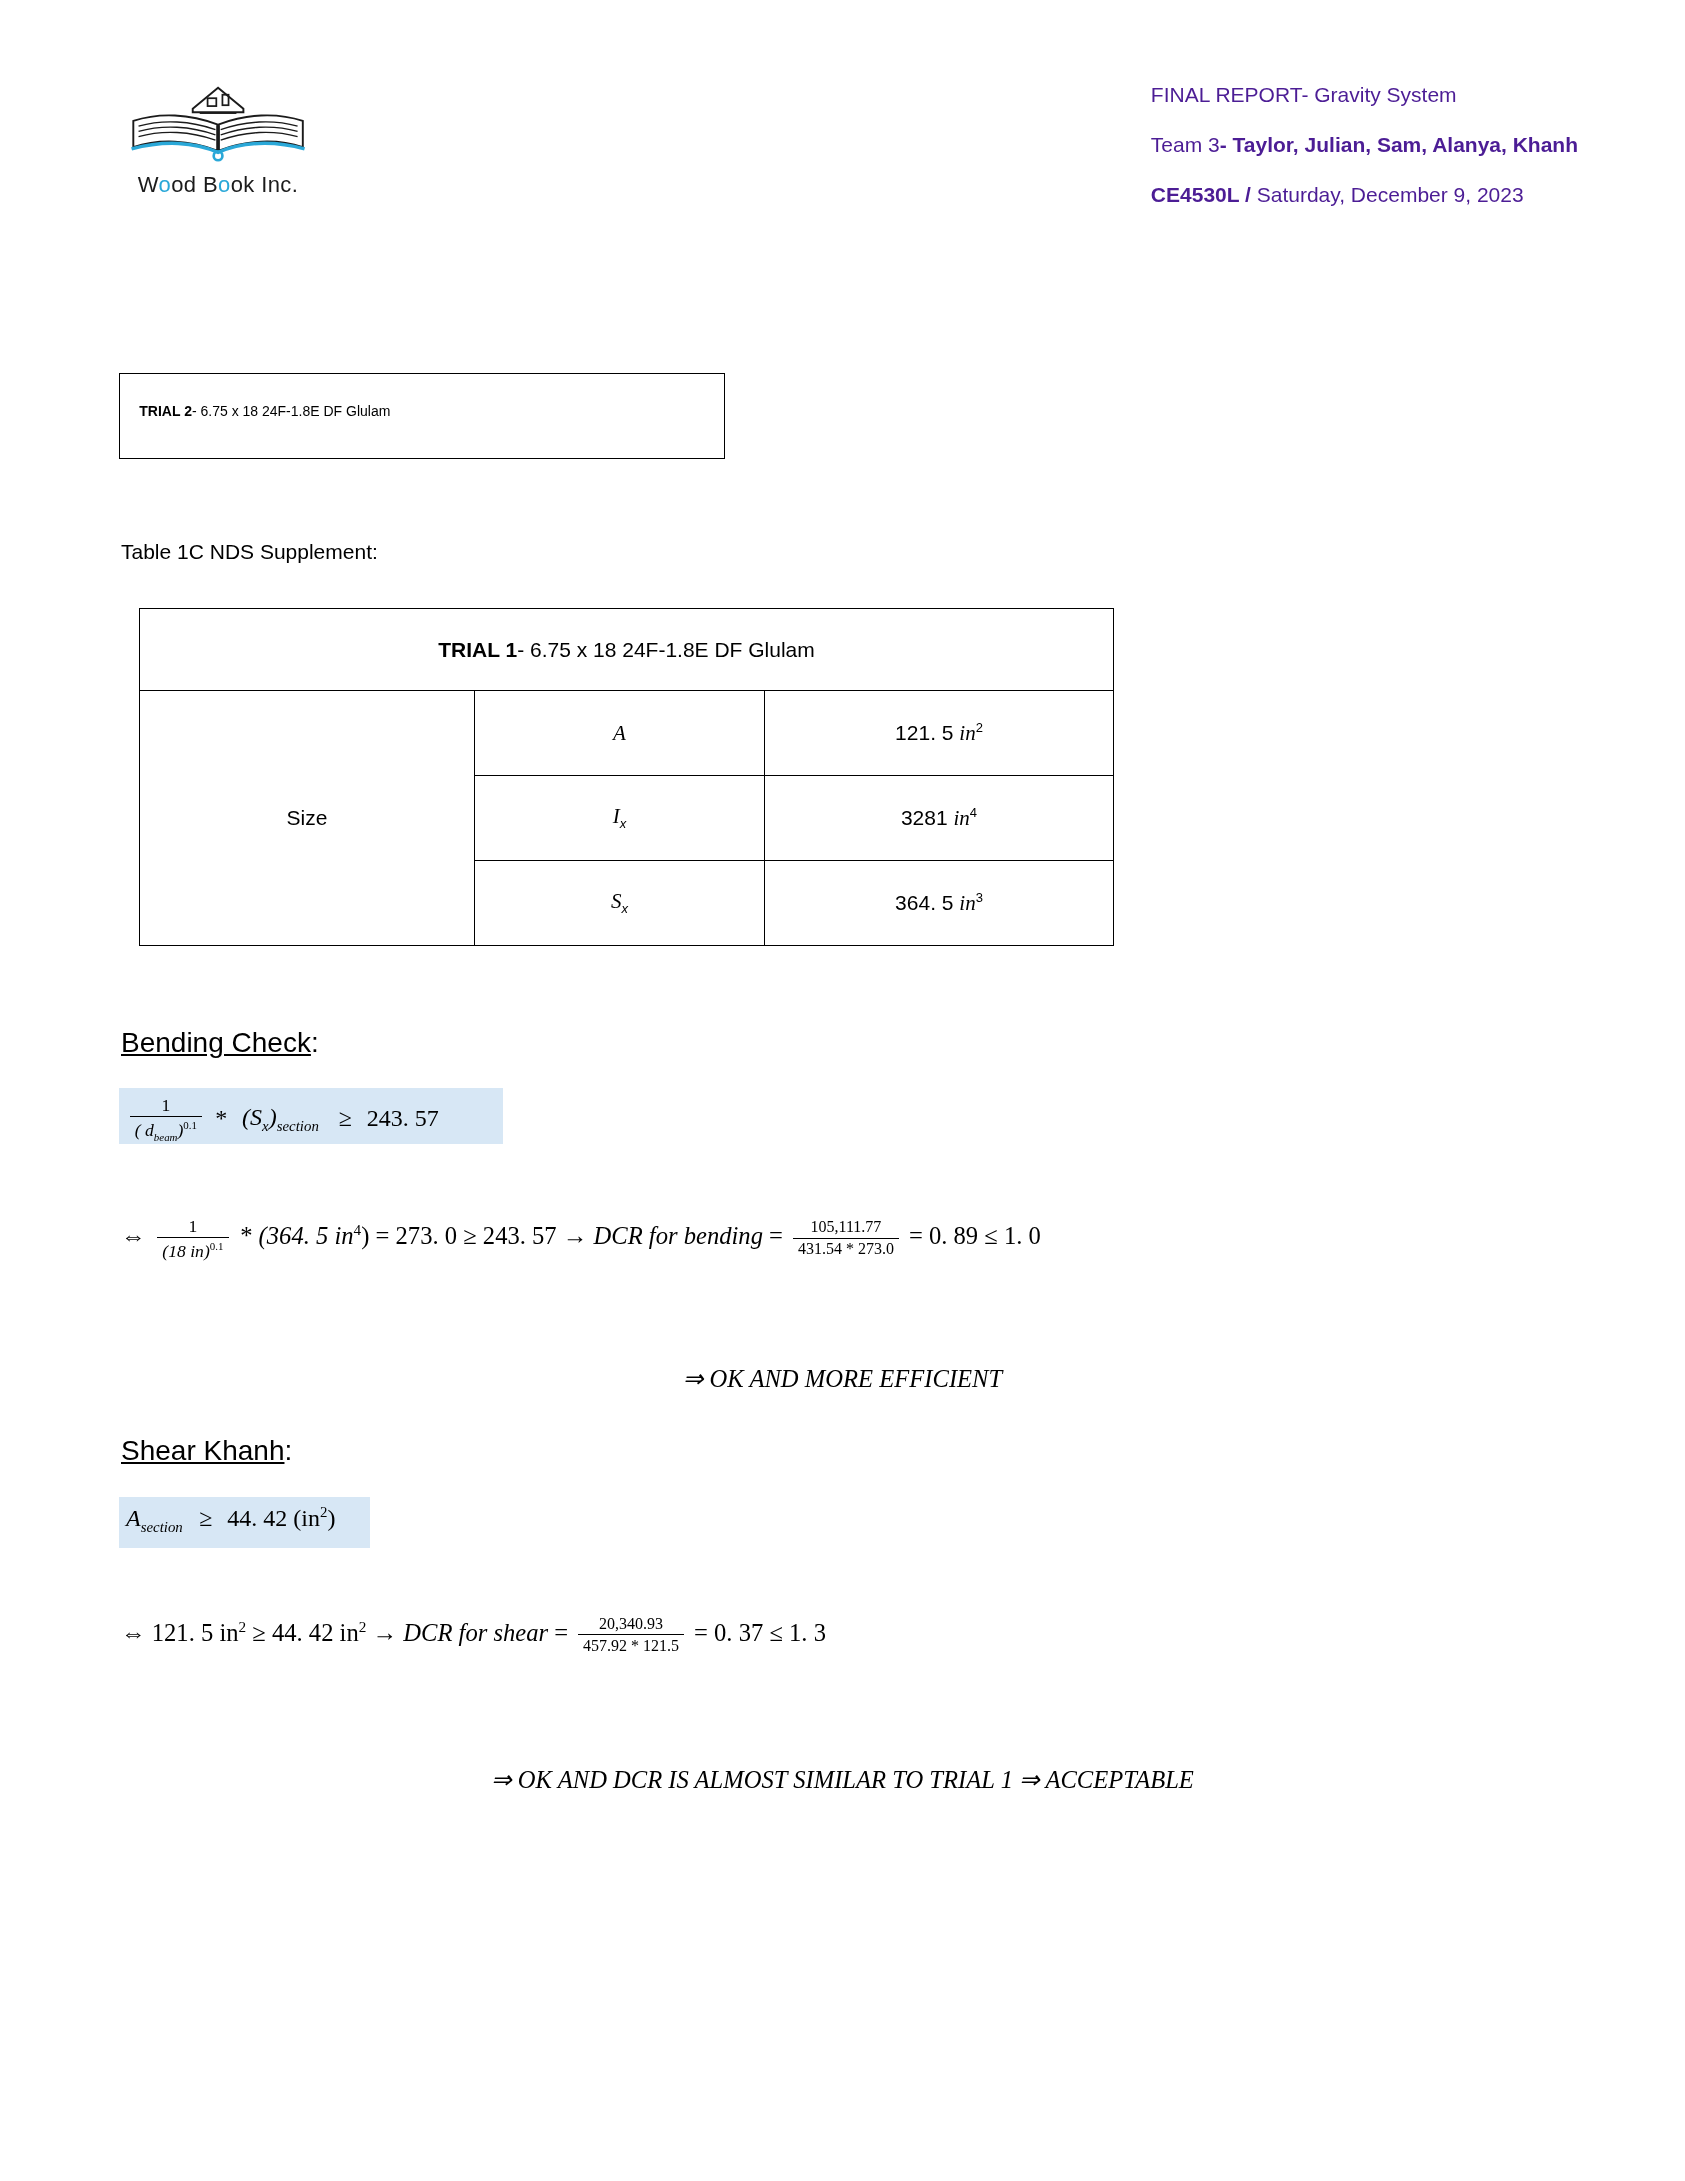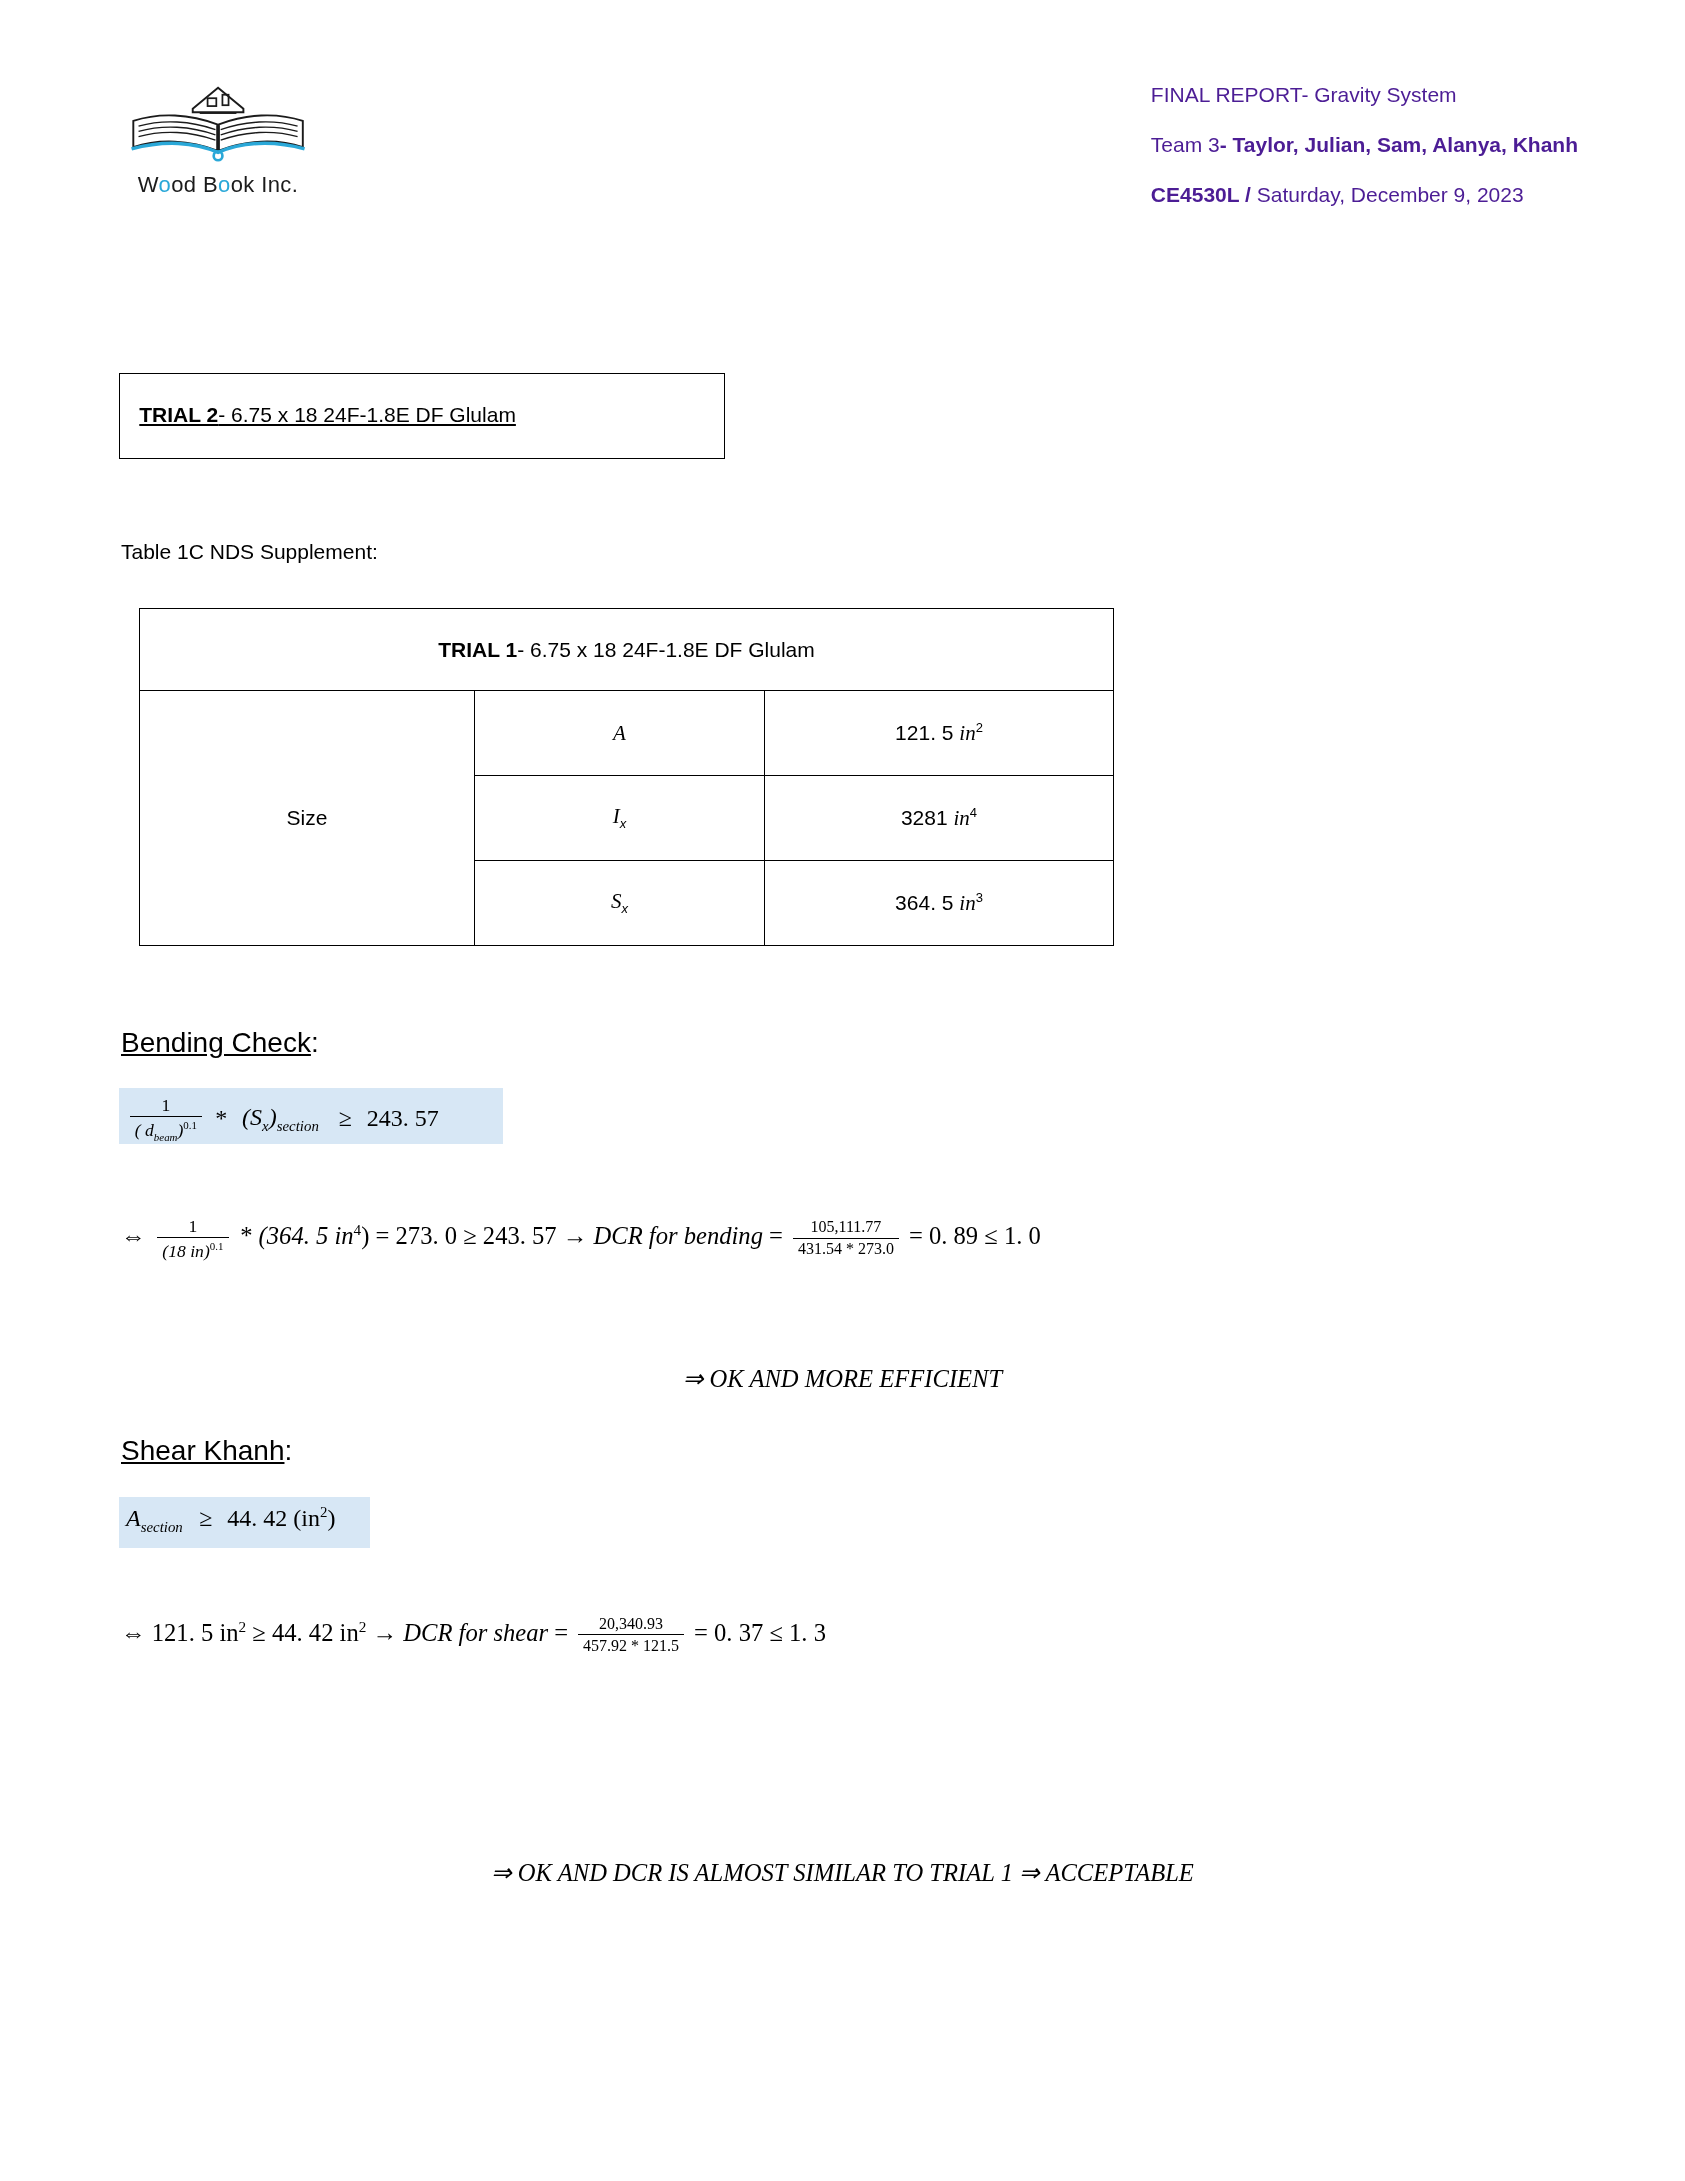--- a/index.html
+++ b/index.html
@@ -73,22 +73,21 @@
     top: 373px;
     width: 606px;
     height: 86px;
     border: 1.8px solid #000;
     box-sizing: border-box;
   }
   .trial-box-text {
     position: absolute;
     left: 19.3px;
     top: 29px;
-    font-size: 21px;
-    text-decoration: underline;
+    font-size: 14px;
   }
   .trial-box-text b { font-weight: bold; }
 
   
   .table-caption {
     position: absolute;
     left: 121px;
     top: 540px;
     font-size: 21px;
   }
@@ -325,16 +324,16 @@
     <span>=</span>
     <span style="display:inline-block; vertical-align:middle; margin:0 3.5px;">
       <span class="frac tiny">
         <span class="num">20,340.93</span>
         <span class="den">457.92 * 121.5</span>
       </span>
     </span>
     <span>= 0. 37 ≤ 1. 3</span>
   </div>
 
-  <div class="centerline" style="top:1824px;">⇒ OK AND DCR IS ALMOST SIMILAR TO TRIAL 1 ⇒ ACCEPTABLE</div>
+  <div class="centerline" style="top:1731px;">⇒ OK AND DCR IS ALMOST SIMILAR TO TRIAL 1 ⇒ ACCEPTABLE</div>
 
 </div>
 
 
 </body></html>

